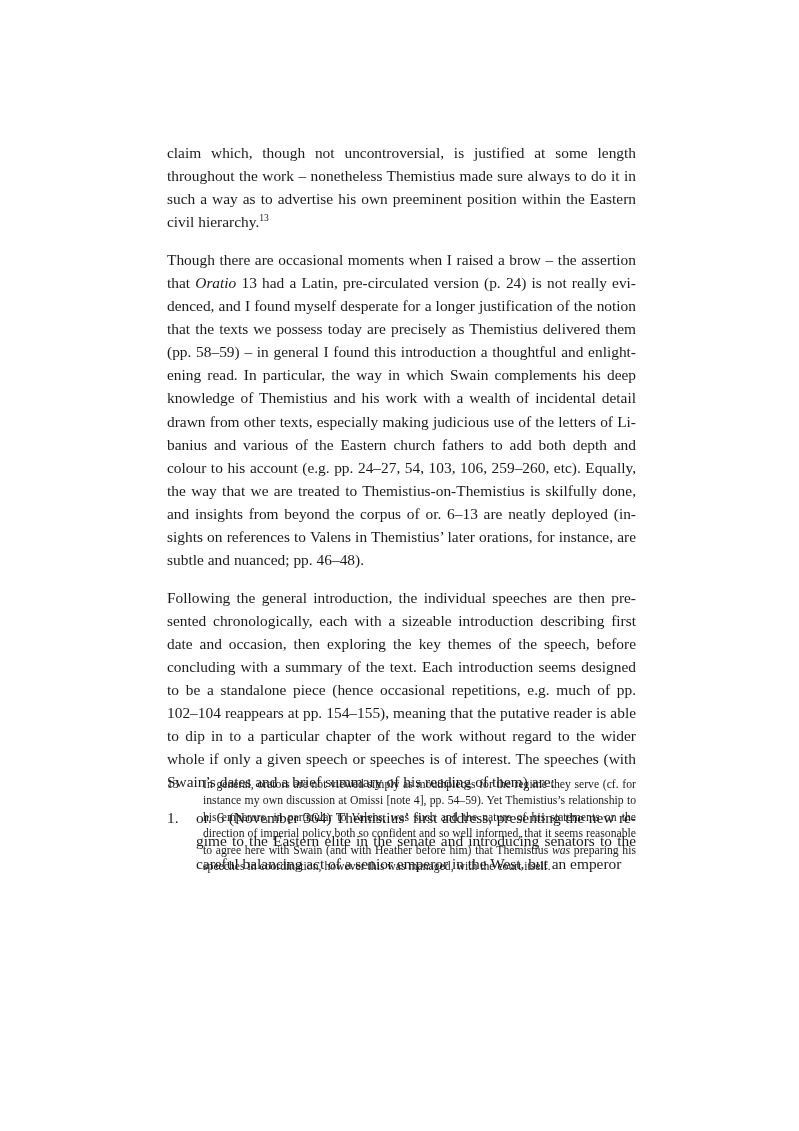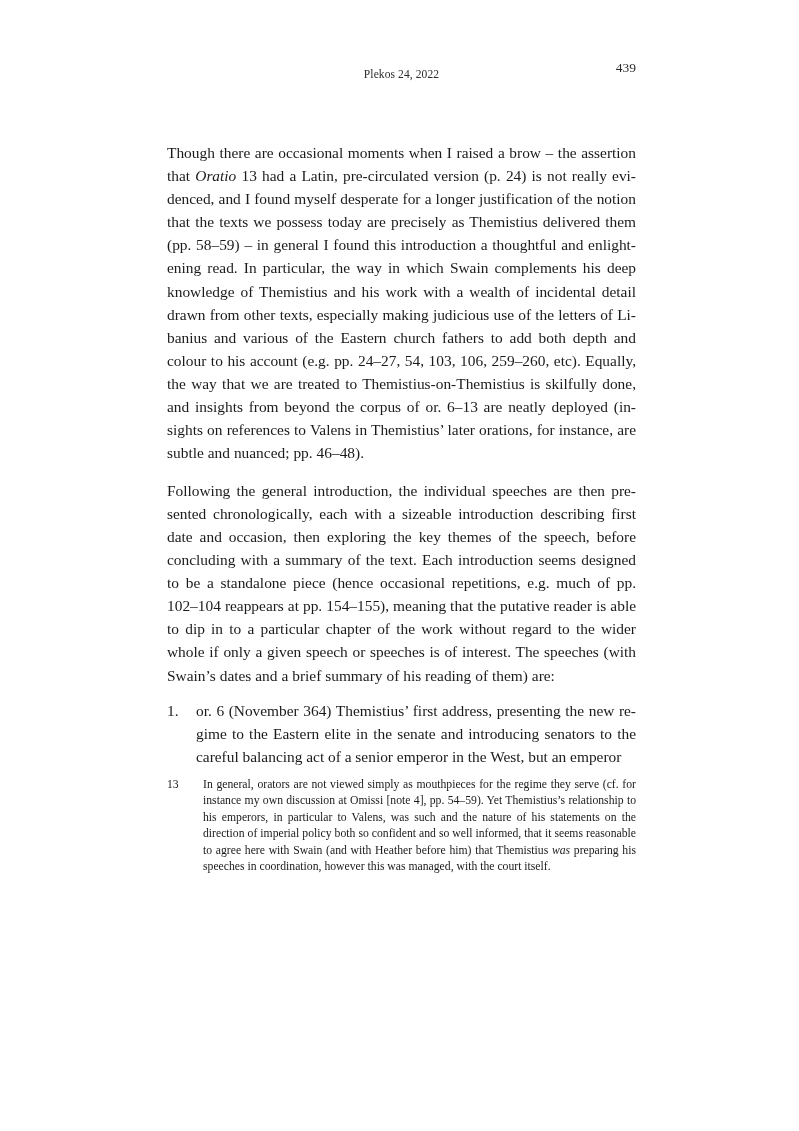--- a/index.html
+++ b/index.html
@@ -118,27 +118,24 @@
     left: 0;
     top: 0;
     font-size: 11.7px;
   }
 </style>
 </head>
 <body>
 
 <div class="page">
 
-  <div class="running-header">
-    <div class="header-title">Plekos 24, 2022</div>
-    <div class="header-folio">439</div>
-  </div>
 
   <div class="textblock">
     <div id="paragraph-container">
+        <p class="body-par">claim which, though not uncontroversial, is justified at some length through­out the work – nonetheless Themistius made sure always to do it in such a way as to advertise his own preeminent position within the Eastern civil hi­erarchy.<sup class="fn-ref">13</sup></p>
         <p class="body-par">Though there are occasional moments when I raised a brow – the assertion that <i class="ital">Oratio</i> 13 had a Latin, pre-circulated version (p. 24) is not really evi­denced, and I found myself desperate for a longer justification of the notion that the texts we possess today are precisely as Themistius delivered them (pp. 58–59) – in general I found this introduction a thoughtful and enlight­ening read. In particular, the way in which Swain complements his deep knowledge of Themistius and his work with a wealth of incidental detail drawn from other texts, especially making judicious use of the letters of Li­banius and various of the Eastern church fathers to add both depth and colour to his account (e.g. pp. 24–27, 54, 103, 106, 259–260, etc). Equally, the way that we are treated to Themistius-on-Themistius is skilfully done, and insights from beyond the corpus of or. 6–13 are neatly deployed (in­sights on references to Valens in Themistius’ later orations, for instance, are subtle and nuanced; pp. 46–48).</p>
         <p class="body-par">Following the general introduction, the individual speeches are then pre­sented chronologically, each with a sizeable introduction describing first date and occasion, then exploring the key themes of the speech, before conclud­ing with a summary of the text. Each introduction seems designed to be a standalone piece (hence occasional repetitions, e.g. much of pp. 102–104 reappears at pp. 154–155), meaning that the putative reader is able to dip in to a particular chapter of the work without regard to the wider whole if only a given speech or speeches is of interest. The speeches (with Swain’s dates and a brief summary of his reading of them) are:</p>
       </div>
     <ol class="speech-list" id="speech-list">
         <li><span class="marker">1.</span>or. 6 (November 364) Themistius’ first address, presenting the new re­gime to the Eastern elite in the senate and introducing senators to the careful balancing act of a senior emperor in the West, but an emperor</li>
       </ol>
   </div>
 
   <div class="footnotes" id="footnote-block">
       <div class="footnote"><span class="fn-num">13</span>In general, orators are not viewed simply as mouthpieces for the regime they serve (cf. for instance my own discussion at Omissi [note 4], pp. 54–59). Yet Themistius’s relationship to his emperors, in particular to Valens, was such and the nature of his statements on the direction of imperial policy both so confident and so well in­formed, that it seems reasonable to agree here with Swain (and with Heather before him) that Themistius <i class="ital">was</i> preparing his speeches in coordination, however this was managed, with the court itself.</div>

